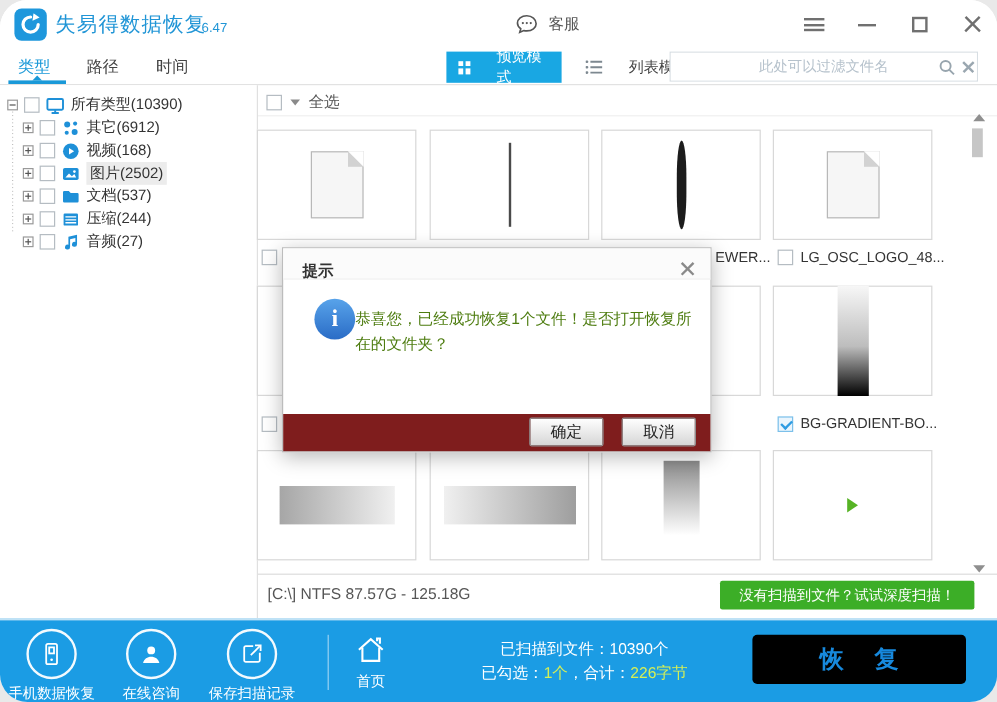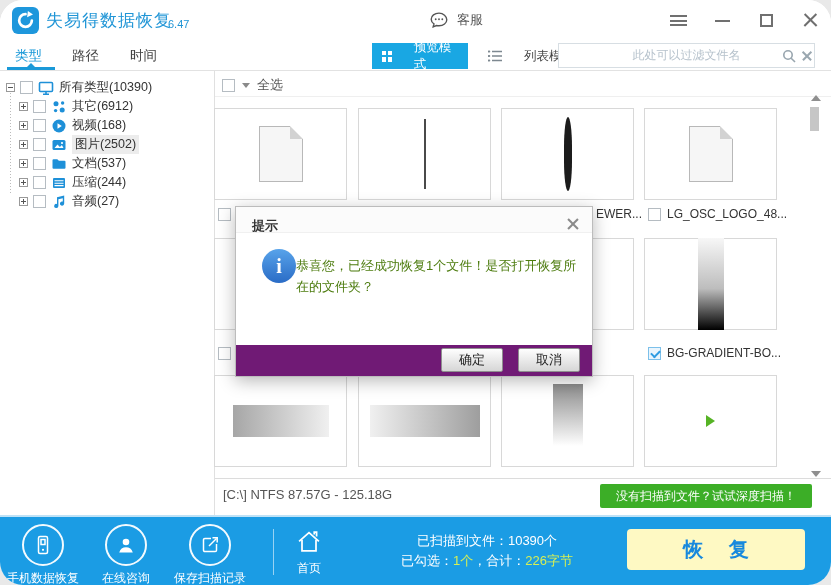--- a/index.html
+++ b/index.html
@@ -84,35 +84,35 @@
 
   
   .dlg { position:absolute; left:235px; top:206px; width:358px; height:171px; background:#fff; border:1px solid #bcbcbc; box-shadow:0 4px 16px rgba(0,0,0,.28); z-index:20; }
   .dlg-head { position:relative; height:26px; background:#fbfbfb; border-bottom:1px solid #f0f0f0; }
   .dlg-title { position:absolute; left:16px; top:10px; font-size:13px; font-weight:bold; color:#333; }
   .dlg-close { position:absolute; right:12px; top:10px; width:14px; height:14px; cursor:pointer; }
   .dlg-close::before,.dlg-close::after { content:''; position:absolute; left:0; top:6px; width:14px; height:2px; background:#8a8a8a; }
   .dlg-close::before { transform:rotate(45deg); } .dlg-close::after { transform:rotate(-45deg); }
   .info-ico { position:absolute; left:26px; top:42px; width:34px; height:34px; border-radius:50%; background:linear-gradient(#58a3ea,#2a6cc6); color:#fff; font-family:"Liberation Serif","DejaVu Serif",serif; font-weight:bold; font-size:20px; display:flex; align-items:center; justify-content:center; }
   .dlg-msg { position:absolute; left:60px; top:48px; width:292px; font-size:13px; color:#4d7c0f; line-height:21px; }
-  .dlg-foot { position:absolute; left:0; right:0; bottom:0; height:31px; background:#701a75; }
+  .dlg-foot { position:absolute; left:0; right:0; bottom:0; height:31px; background:#7f1d1d; }
   .dlg-btn { position:absolute; top:3px; width:62px; height:24px; background:linear-gradient(#fefefe,#d6d6d6); border:1px solid #8f8f8f; border-radius:2px; font-size:13px; color:#222; display:flex; align-items:center; justify-content:center; cursor:pointer; }
   .dlg-ok { left:205px; } .dlg-cancel { left:282px; }
 
   
   .bottombar { position:absolute; left:0; top:515px; width:831px; height:70px; background:#1b9ce4; border-top:2px solid #bfe2f6; }
   .baction { position:absolute; top:7px; width:84px; display:flex; flex-direction:column; align-items:center; gap:4px; cursor:pointer; }
   .bcircle { width:42px; height:42px; border:2px solid rgba(255,255,255,.95); border-radius:50%; display:flex; align-items:center; justify-content:center; }
   .blabel { font-size:12px; color:#fff; white-space:nowrap; }
   .ba1 { left:1px; } .ba2 { left:84px; } .ba3 { left:168px; }
   .bdivider { position:absolute; left:273px; top:12px; width:1px; height:46px; background:rgba(255,255,255,.55); }
   .bhome { position:absolute; left:284px; top:12px; width:50px; display:flex; flex-direction:column; align-items:center; gap:5px; cursor:pointer; }
   .bstats { position:absolute; left:392px; top:14px; width:190px; text-align:center; font-size:13px; color:#fff; line-height:20px; white-space:nowrap; }
   .stat-val { color:#d6ef55; }
-  .recover-btn { position:absolute; left:627px; top:12px; width:178px; height:41px; background:#fef9c3; border-radius:4px; display:flex; align-items:center; justify-content:center; font-size:20px; font-weight:bold; color:#1789dd; letter-spacing:10px; text-indent:10px; cursor:pointer; }
+  .recover-btn { position:absolute; left:627px; top:12px; width:178px; height:41px; background:#000000; border-radius:4px; display:flex; align-items:center; justify-content:center; font-size:20px; font-weight:bold; color:#1789dd; letter-spacing:10px; text-indent:10px; cursor:pointer; }
 </style>
 </head>
 <body>
 
 <div class="app">
 
   <div class="titlebar">
     <div class="logo">
       <svg width="19" height="19" viewBox="0 0 24 24">
           <path d="M12 4a8 8 0 1 0 8 8" stroke="#fff" stroke-width="3.4" fill="none" stroke-linecap="round"></path>

